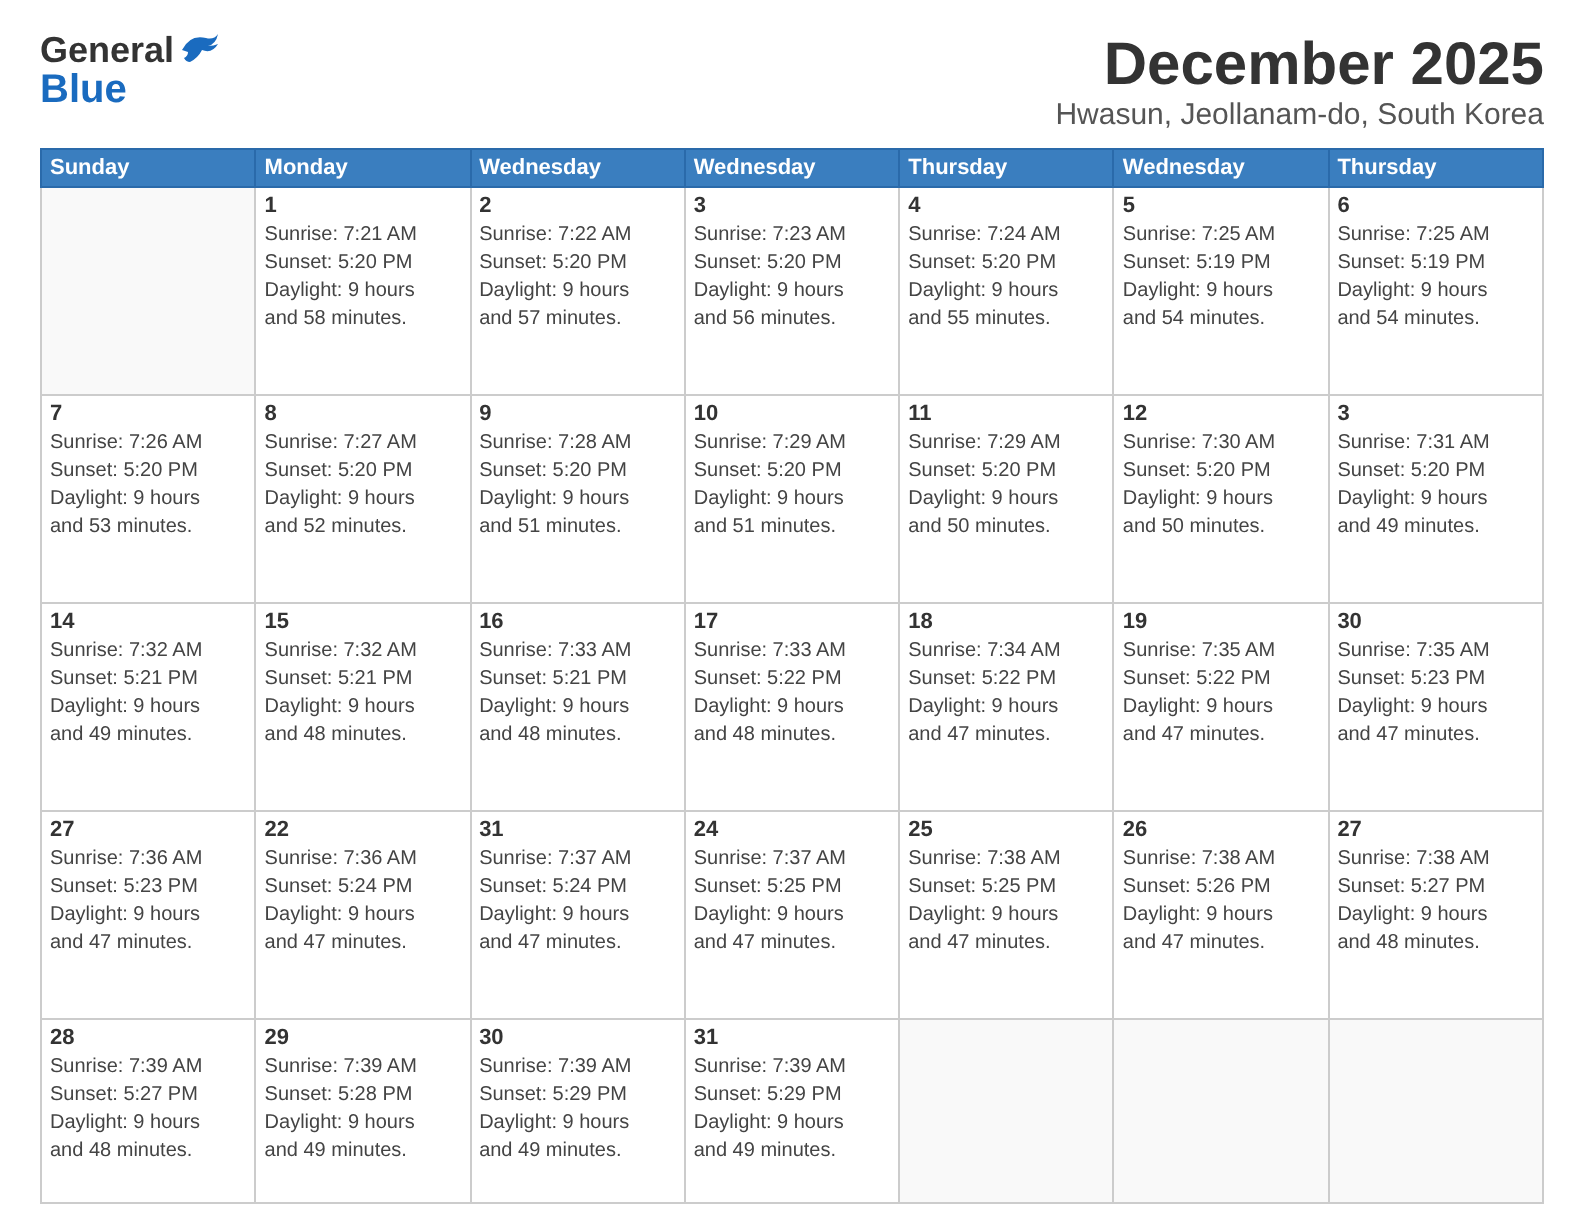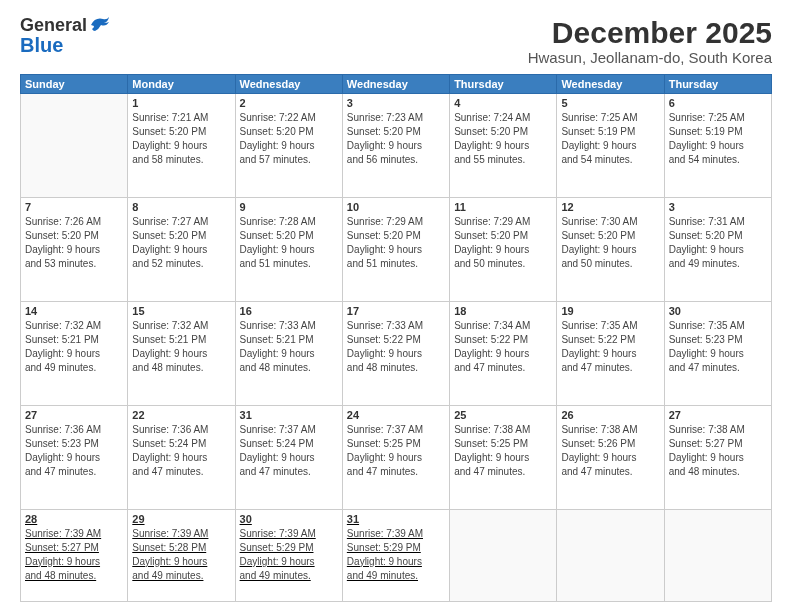--- a/index.html
+++ b/index.html
@@ -84,21 +84,20 @@
     .day-info {
       font-size: 10px;
       color: #444;
       line-height: 1.4;
     }
     .week-row td {
       height: 88px;
     }
     .last-row td {
       height: 78px;
-      text-decoration: underline;
     }
   </style>
 </head>
 <body>
 
 <div class="page">
   <div class="header">
     <div class="logo">
       <div style="display:flex;align-items:center;">
         <span class="logo-text">

